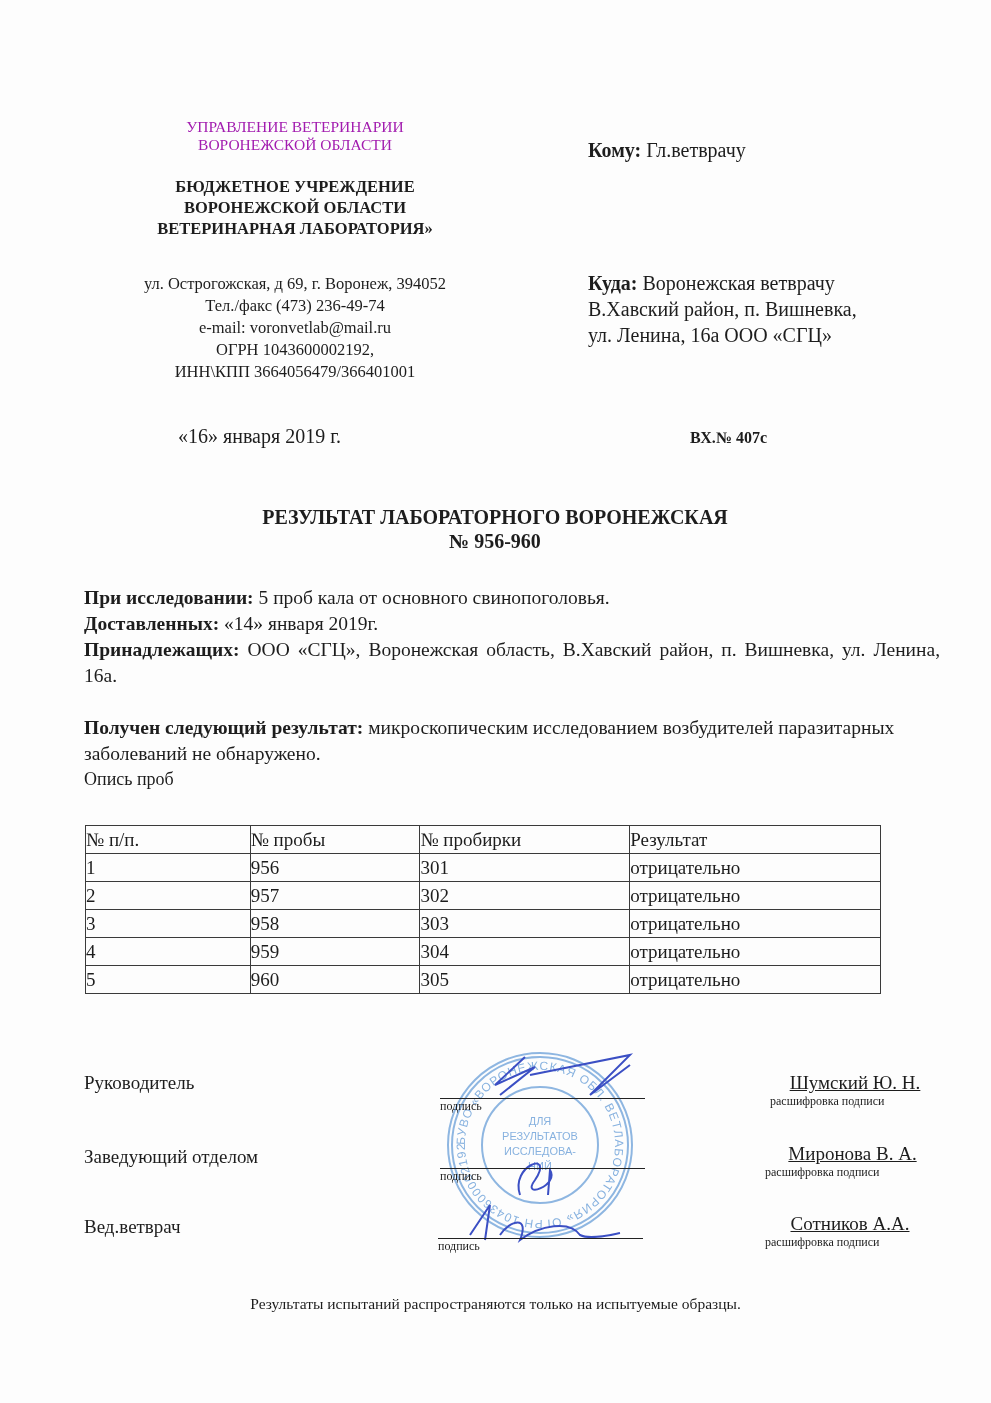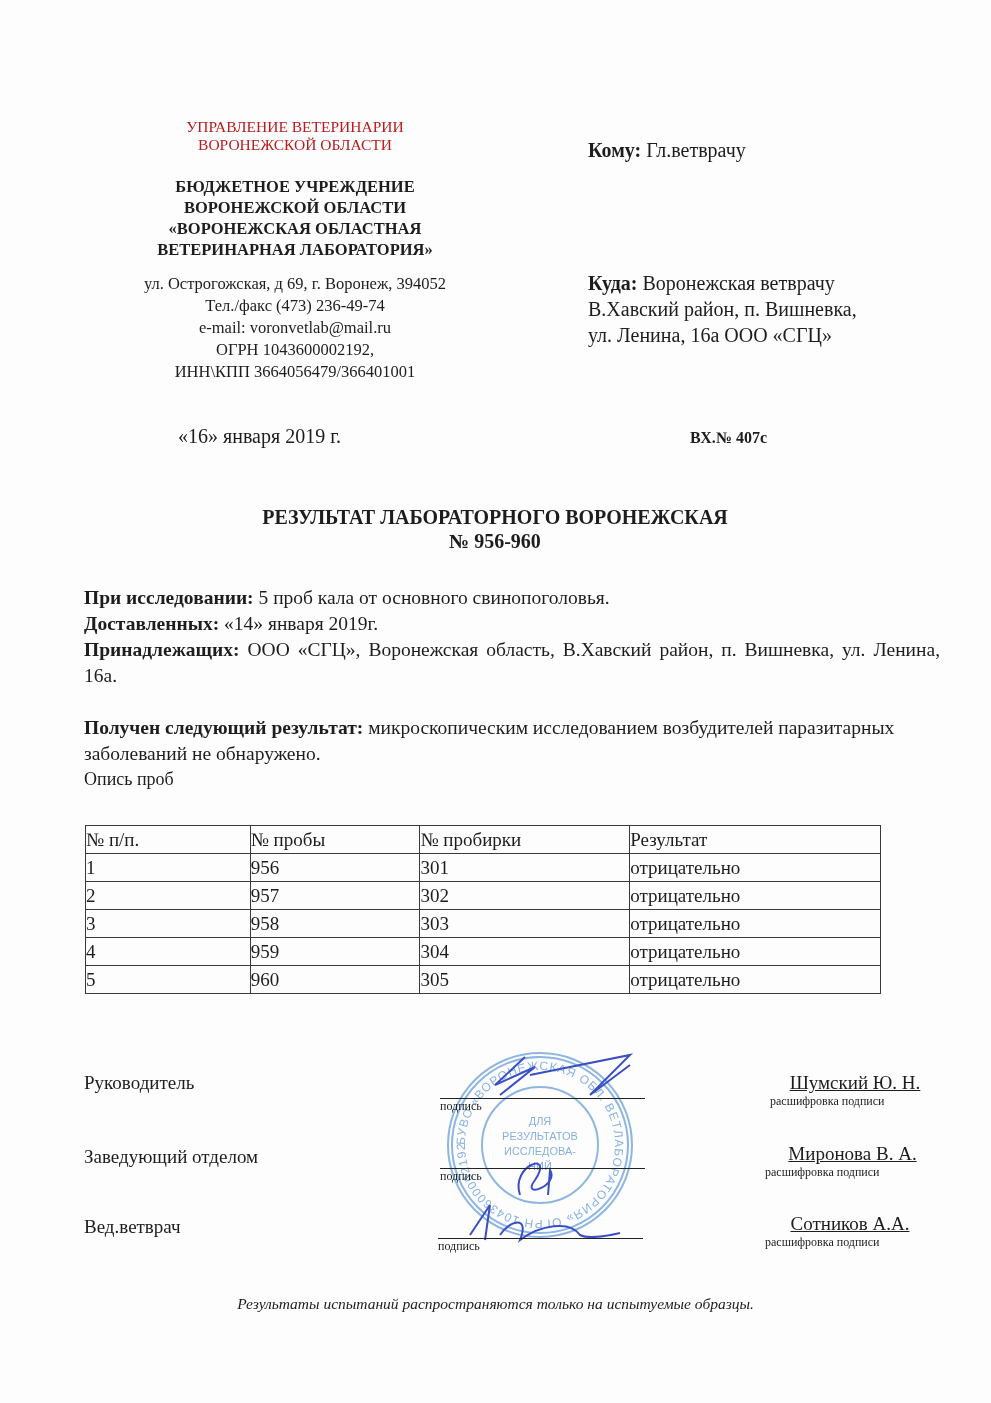--- a/index.html
+++ b/index.html
@@ -2,21 +2,21 @@
 <html><head>
 <meta charset="utf-8">
 <style>
   html, body { margin: 0; padding: 0; }
   body {
     width: 991px; height: 1403px; background: #fdfdfd; position: relative;
     font-family: "Liberation Serif", "DejaVu Serif", serif; color: #1d1d1d; overflow: hidden;
   }
   .abs { position: absolute; }
   .center { text-align: center; }
-  .org-head { left: 110px; top: 118px; width: 370px; font-size: 15.5px; line-height: 18px; color: #b91c1c; }
+  .org-head { left: 110px; top: 118px; width: 370px; font-size: 15.5px; line-height: 18px; color: #a21caf; }
   .org-name { left: 100px; top: 176px; width: 390px; font-size: 16.5px; font-weight: bold; line-height: 21px; }
   .org-contacts { left: 90px; top: 273px; width: 410px; font-size: 16.5px; line-height: 22px; }
   .to-line { left: 588px; top: 139px; font-size: 20px; }
   .where { left: 588px; top: 270px; font-size: 20px; line-height: 26px; }
   b { font-weight: bold; }
   .date { left: 178px; top: 425px; font-size: 20px; }
   .regno { left: 690px; top: 429px; font-size: 16px; font-weight: bold; }
   .title { left: 100px; top: 505px; width: 790px; font-size: 20px; font-weight: bold; line-height: 24px; }
   .body-text { left: 84px; top: 585px; width: 856px; font-size: 19.5px; line-height: 26px; }
   .body-text p { margin: 0; }
@@ -28,34 +28,33 @@
     font-size: 19px;
   }
   table.samples th, table.samples td {
     border: 1.3px solid #3a3a3a; height: 27px; padding: 0; text-align: left; font-weight: normal;
   }
   .sig-row { left: 84px; font-size: 19px; }
   .sig-line { border-top: 1.3px solid #222; width: 205px; }
   .sig-caption { font-size: 12px; width: 205px; }
   .decode { font-size: 19px; text-decoration: underline; text-align: center; }
   .decode-cap { font-size: 12px; }
-  .footer { left: 0; width: 991px; top: 1295px; font-size: 15.5px; text-align: center; font-style: italic; }
+  .footer { left: 0; width: 991px; top: 1295px; font-size: 15.5px; text-align: center; }
   .stamp { left: 440px; top: 1045px; width: 200px; height: 200px; }
 </style>
 </head>
 <body>
 
 <div class="abs org-head center">
   <div>УПРАВЛЕНИЕ ВЕТЕРИНАРИИ</div>
   <div>ВОРОНЕЖСКОЙ ОБЛАСТИ</div>
 </div>
 <div class="abs org-name center">
   <div>БЮДЖЕТНОЕ УЧРЕЖДЕНИЕ</div>
   <div>ВОРОНЕЖСКОЙ ОБЛАСТИ</div>
-  <div>«ВОРОНЕЖСКАЯ ОБЛАСТНАЯ</div>
   <div>ВЕТЕРИНАРНАЯ ЛАБОРАТОРИЯ»</div>
 </div>
 <div class="abs org-contacts center">
   <div>ул. Острогожская, д 69, г. Воронеж, 394052</div>
   <div>Тел./факс  (473) 236-49-74</div>
   <div>e-mail: voronvetlab@mail.ru</div>
   <div>ОГРН 1043600002192,</div>
   <div>ИНН\КПП 3664056479/366401001</div>
 </div>
 

